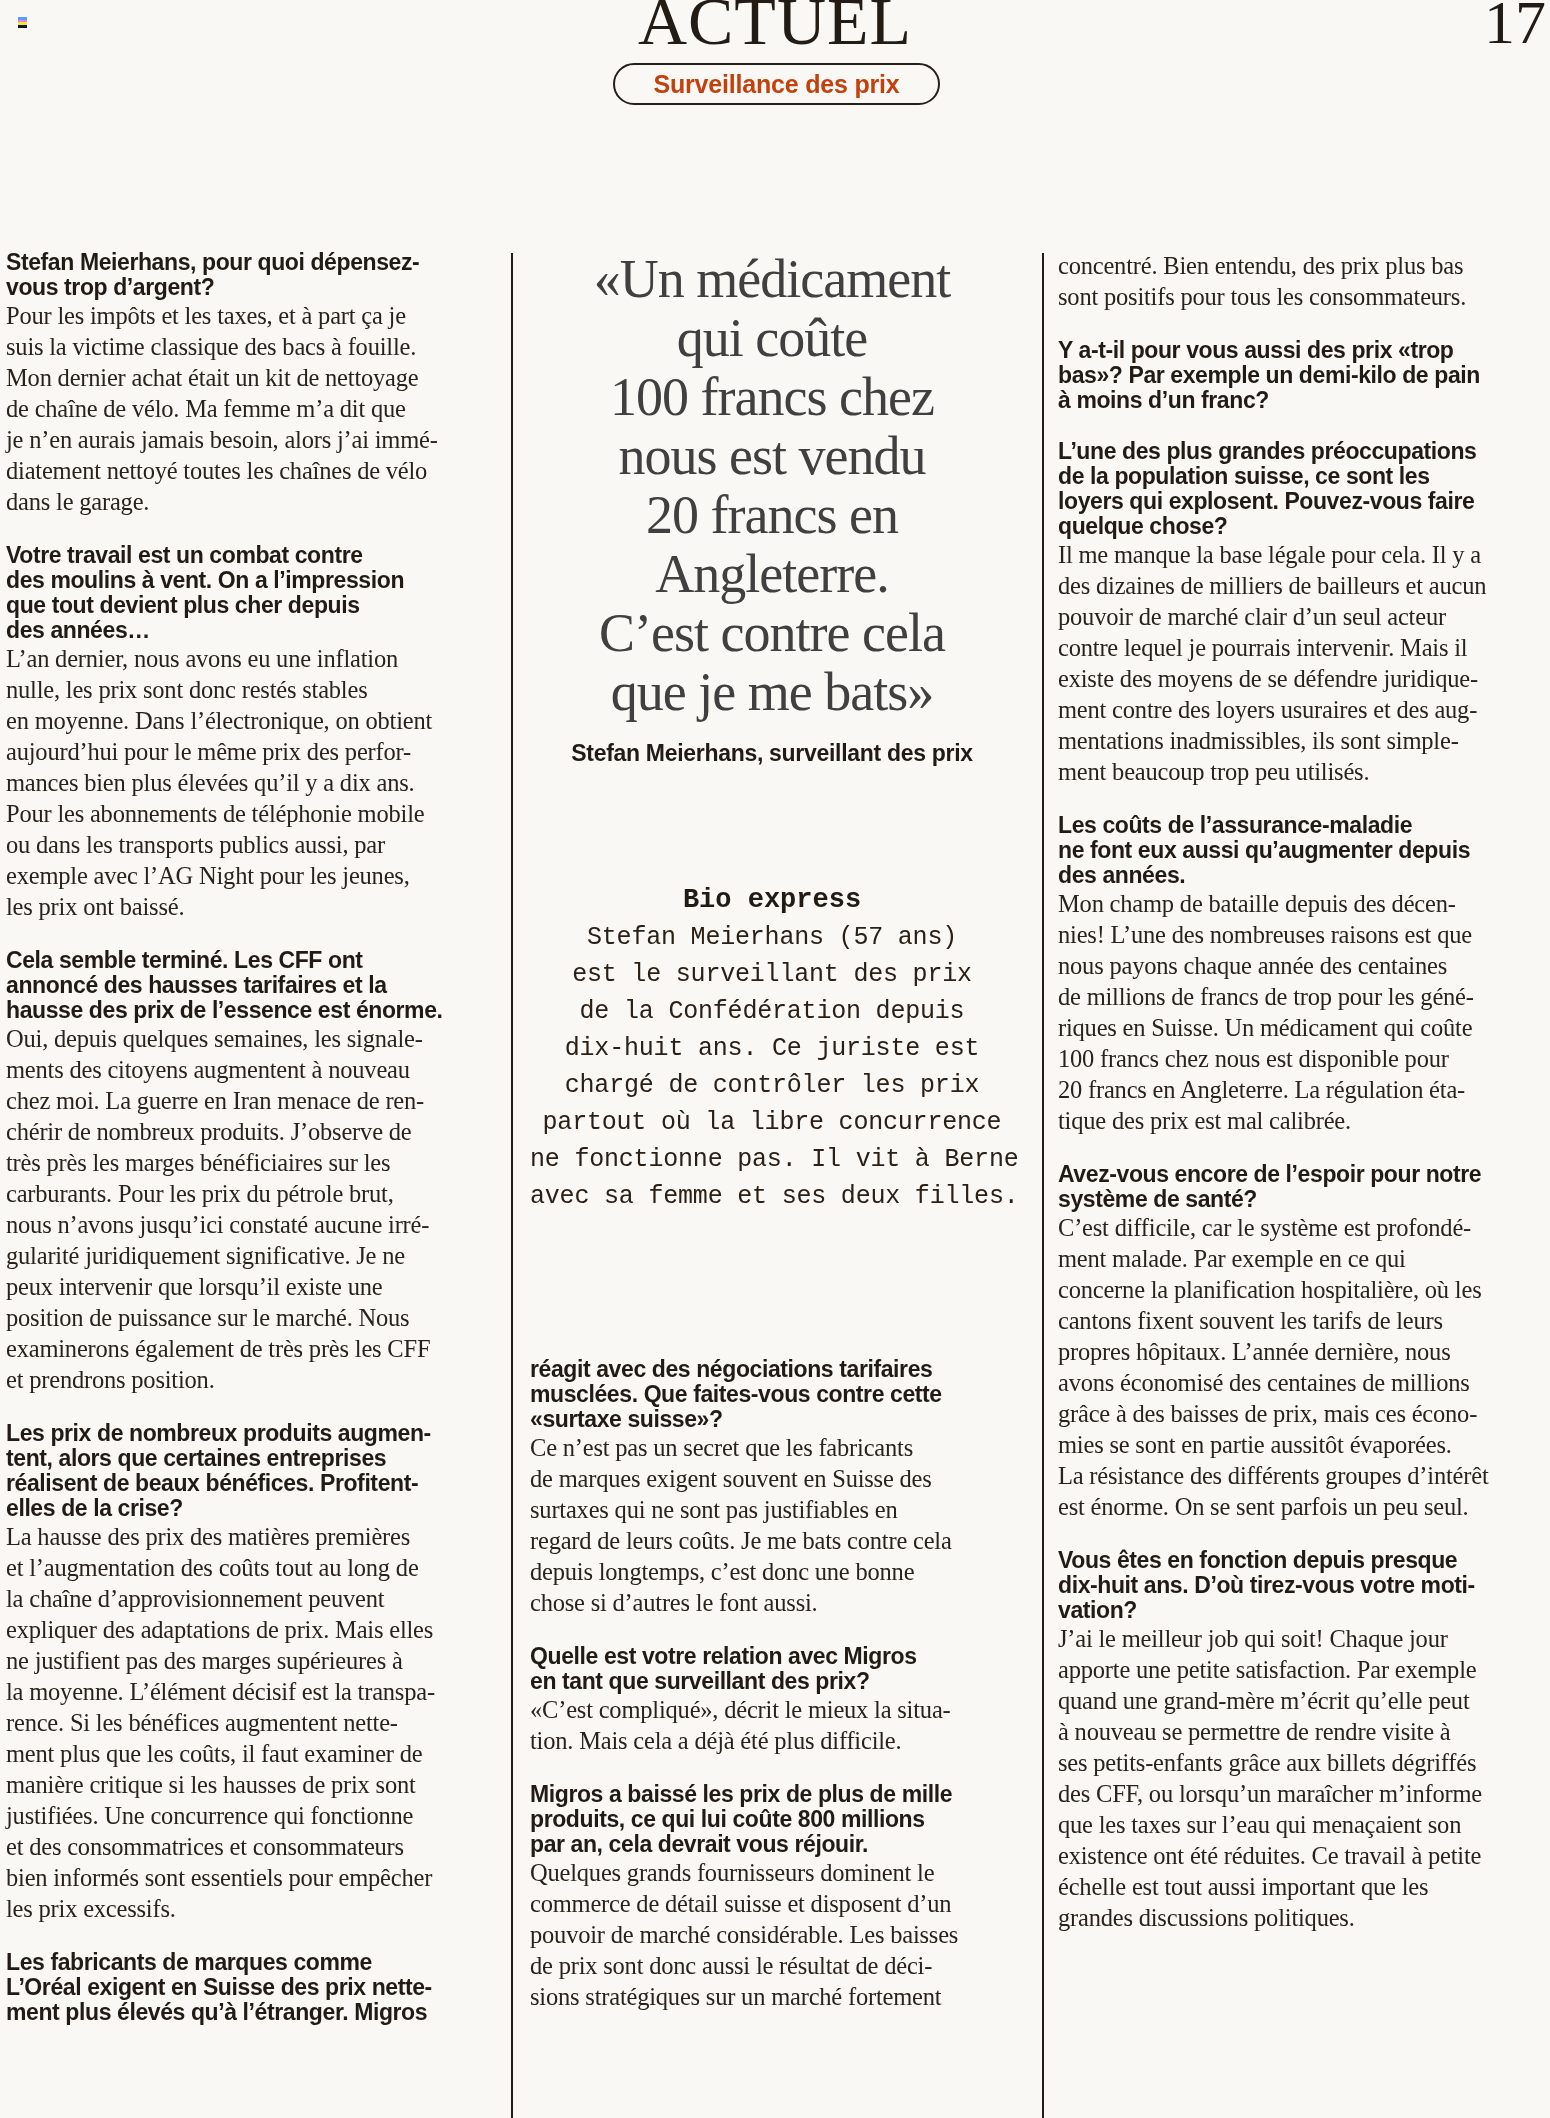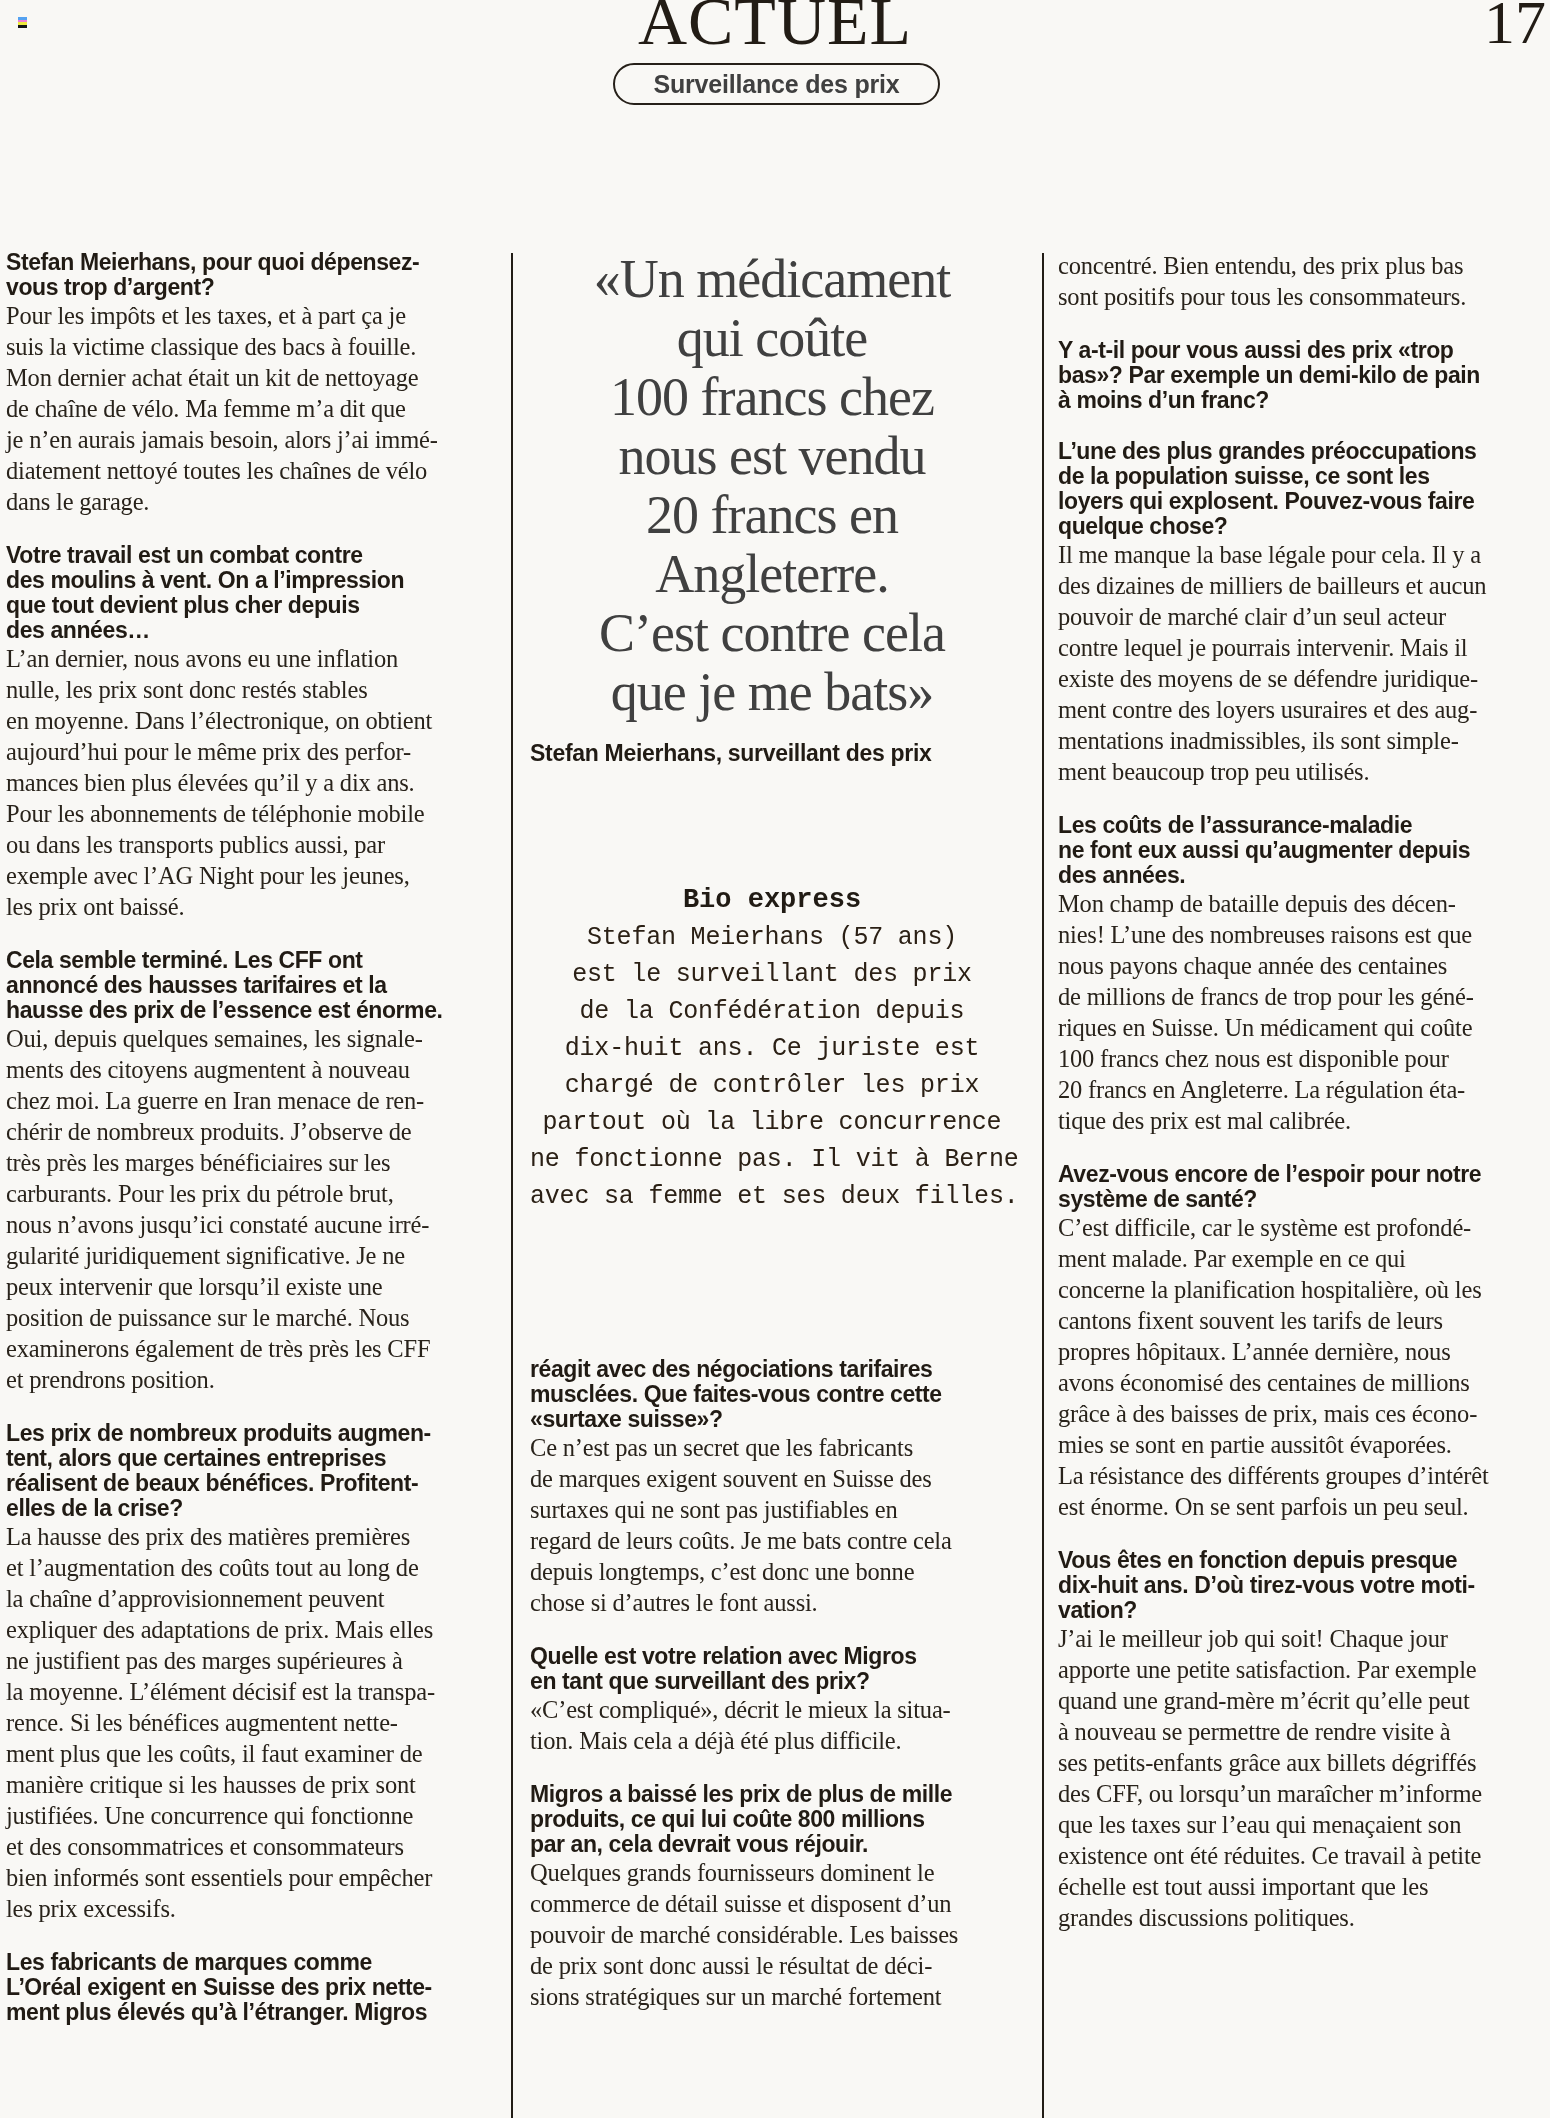--- a/index.html
+++ b/index.html
@@ -21,21 +21,21 @@
   .page-number{
     position:absolute;right:4px;top:-6px;
     font-family:"Liberation Serif",serif;
     font-size:62px;line-height:56px;color:#221c15;
   }
   .topic-pill{
     position:absolute;left:613px;top:63px;width:327px;height:42px;
     border:2.5px solid #262019;border-radius:22px;box-sizing:border-box;
     display:flex;align-items:center;justify-content:center;
     font-family:"Liberation Sans",sans-serif;font-weight:700;
-    font-size:25px;letter-spacing:-0.2px;color:#404040;background:transparent;
+    font-size:25px;letter-spacing:-0.2px;color:#c2410c;background:transparent;
   }
   .reg-mark{position:absolute;left:18px;top:17px;width:9px;height:11px;}
   .reg-mark div{width:9px;height:2.7px;}
   
   .divider{position:absolute;top:253px;bottom:0;width:2px;background:#221d16;}
   .divider.d1{left:511px;}
   .divider.d2{left:1042px;}
   
   .col{position:absolute;top:250px;}
   .col1{left:6px;width:500px;}
@@ -52,21 +52,21 @@
     font-family:"Liberation Serif",serif;
     font-size:24.5px;line-height:31px;letter-spacing:-0.2px;color:#29231b;
   }
   
   .pull-quote{
     font-family:"Liberation Serif",serif;
     font-size:54px;line-height:59px;letter-spacing:-1px;
     text-align:center;white-space:pre;color:#404040;
   }
   .attribution{
-    margin-top:16px;text-align:left;
+    margin-top:16px;text-align:center;
     font-family:"Liberation Sans",sans-serif;font-weight:700;
     font-size:23px;line-height:30px;letter-spacing:-0.3px;color:#211b14;
   }
   .bio{margin-top:114px;text-align:center;font-family:Liberation Mono, monospace;}
   .bio-title{font-weight:700;font-size:27px;line-height:37px;color:#211b14;}
   .bio-text{font-size:25px;line-height:37px;white-space:pre;color:#2b2015;letter-spacing:-0.2px;}
   .col2-lower{margin-top:142px;}
 </style>
 </head>
 <body>

